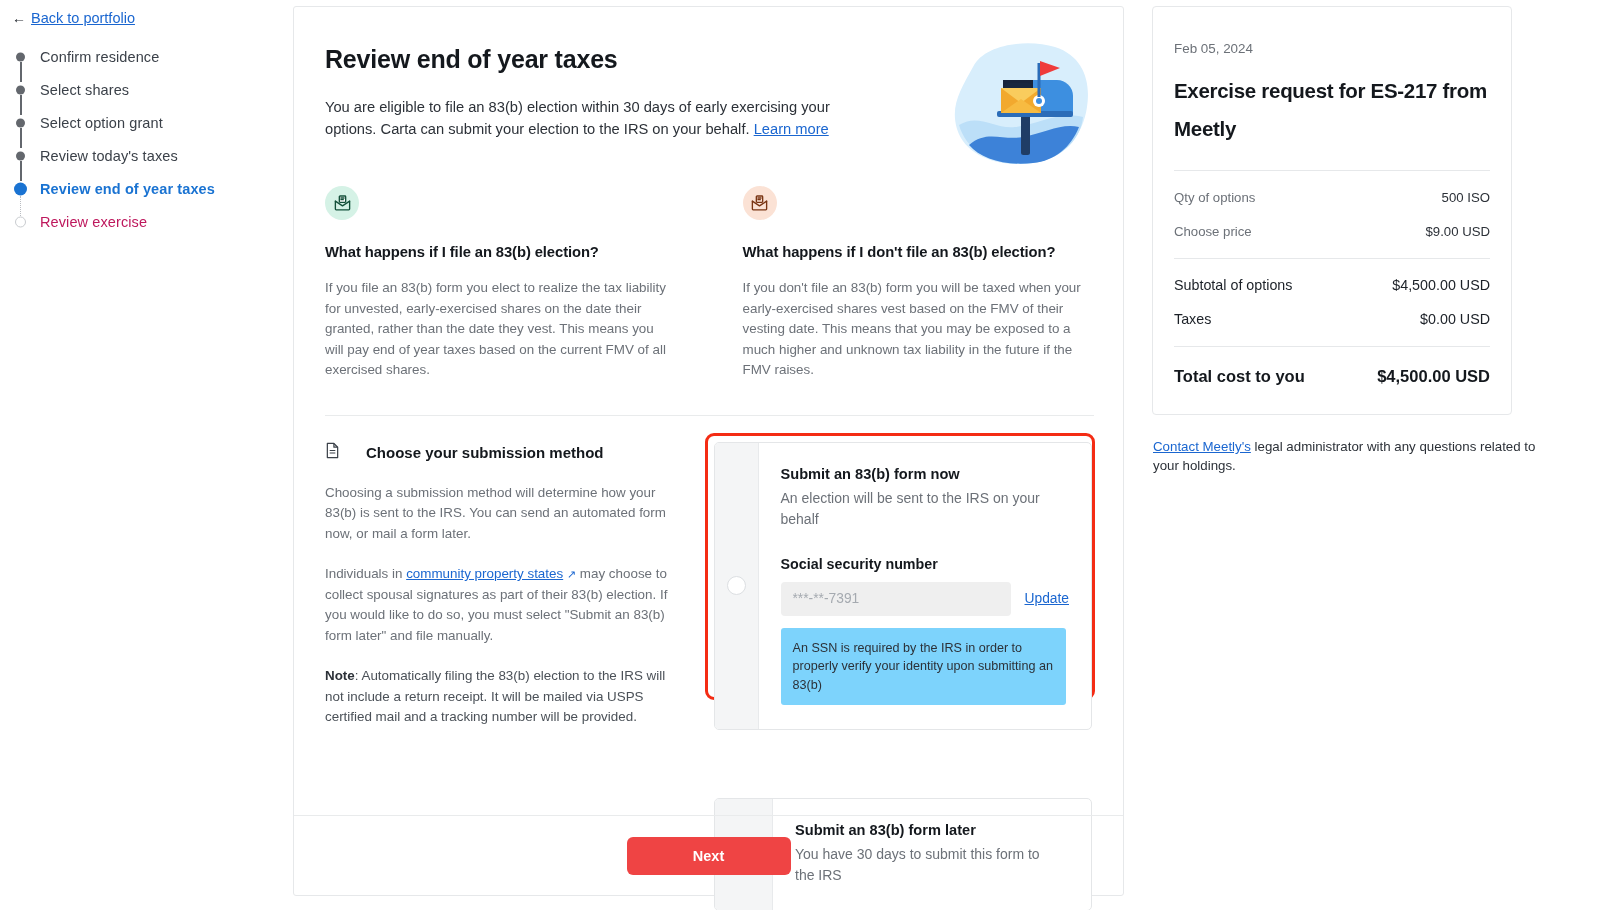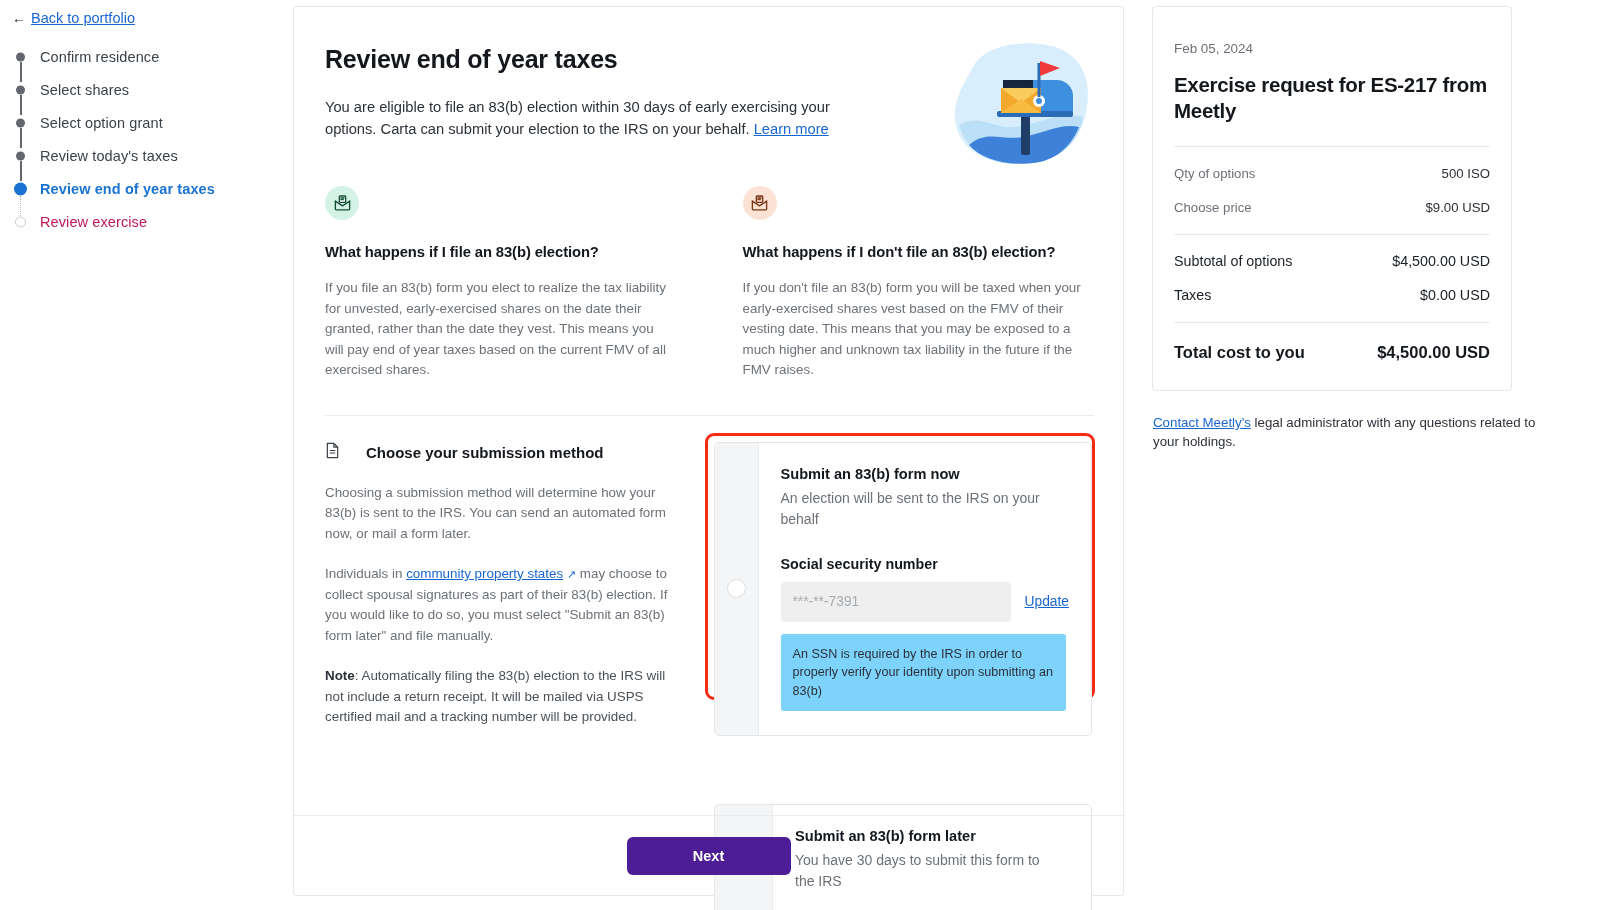--- a/index.html
+++ b/index.html
@@ -57,21 +57,21 @@
     border-radius: 3px;
   }
   .card-body { position: relative; padding: 38px 31px 0 31px; height: 809px; }
   .card-footer {
     position: absolute; left: 0; bottom: 0; width: 829px; height: 80px;
     border-top: 1px solid #e9ebec;
     display: flex; align-items: center; justify-content: center;
   }
   .next-btn {
     width: 164px; height: 38px; border-radius: 6px;
-    background: #4c1d95; color: #fff;
+    background: #ef4444; color: #fff;
     font-size: 14.5px; font-weight: bold;
     border: none; cursor: pointer;
     display: flex; align-items: center; justify-content: center;
   }
 
   .page-title { font-size: 25px; font-weight: bold; letter-spacing: -.2px; color: #14181d; }
   .intro {
     margin-top: 22px; width: 560px;
     font-size: 14.7px; line-height: 22px; color: #2c3138;
   }
@@ -127,21 +127,21 @@
     width: 19px; height: 19px; border-radius: 50%;
     background: #fff; border: 1px solid #dcdfe2;
   }
   .opt-main { flex: 1; padding: 23px 22px 24px 22px; }
   .opt-title { font-size: 14.6px; font-weight: bold; color: #14181d; }
   .opt-sub { margin-top: 6px; font-size: 14px; line-height: 21px; color: #6c7178; }
 
   .field-label { margin-top: 26px; font-size: 14.3px; font-weight: bold; color: #14181d; }
   .field-row { margin-top: 10px; display: flex; align-items: center; gap: 14px; }
   .ssn-input {
-    width: 230px; height: 40px; border-radius: 4px;
+    width: 230px; height: 34px; border-radius: 4px;
     background: #efefef; border: none;
     padding: 0 12px; font-size: 13.8px; color: #9aa0a6;
     font-family: "Liberation Sans", sans-serif;
   }
   .ssn-input::placeholder { color: #a5aab0; }
   .update-link { font-size: 13.8px; color: #1a66d0; text-decoration: underline; cursor: pointer; }
   .info-box {
     margin-top: 12px; width: 285px;
     background: #7dd3fc; border-radius: 3px;
     padding: 11px 12px;
@@ -159,21 +159,21 @@
   
   .summary-wrap { position: absolute; left: 1152px; top: 6px; width: 404px; }
   .summary {
     width: 360px;
     background: #fff; border: 1px solid #e6e8ea; border-radius: 4px;
     padding: 34px 21px 28px 21px;
   }
   .sum-date { font-size: 13.4px; color: #6c7178; }
   .sum-title {
     margin-top: 16px; font-size: 20.5px; font-weight: bold;
-    color: #14181d; letter-spacing: -.3px; line-height: 26px;
+    color: #14181d; letter-spacing: -.3px; line-height: 38px;
   }
   .sum-rule { margin-top: 22px; height: 1px; background: #e6e8ea; }
   .sum-row { display: flex; justify-content: space-between; align-items: flex-end; }
   .sum-row.light { margin-top: 19px; font-size: 13.2px; color: #6c7178; }
   .sum-row.light .v { color: #2c3138; }
   .sum-row.bold { margin-top: 18px; font-size: 14.3px; color: #1b2027; }
   .sum-row.total { margin-top: 20px; font-size: 16.5px; font-weight: bold; color: #14181d; }
   .rule-2 { margin-top: 19px; height: 1px; background: #e6e8ea; }
 
   .contact-note {

